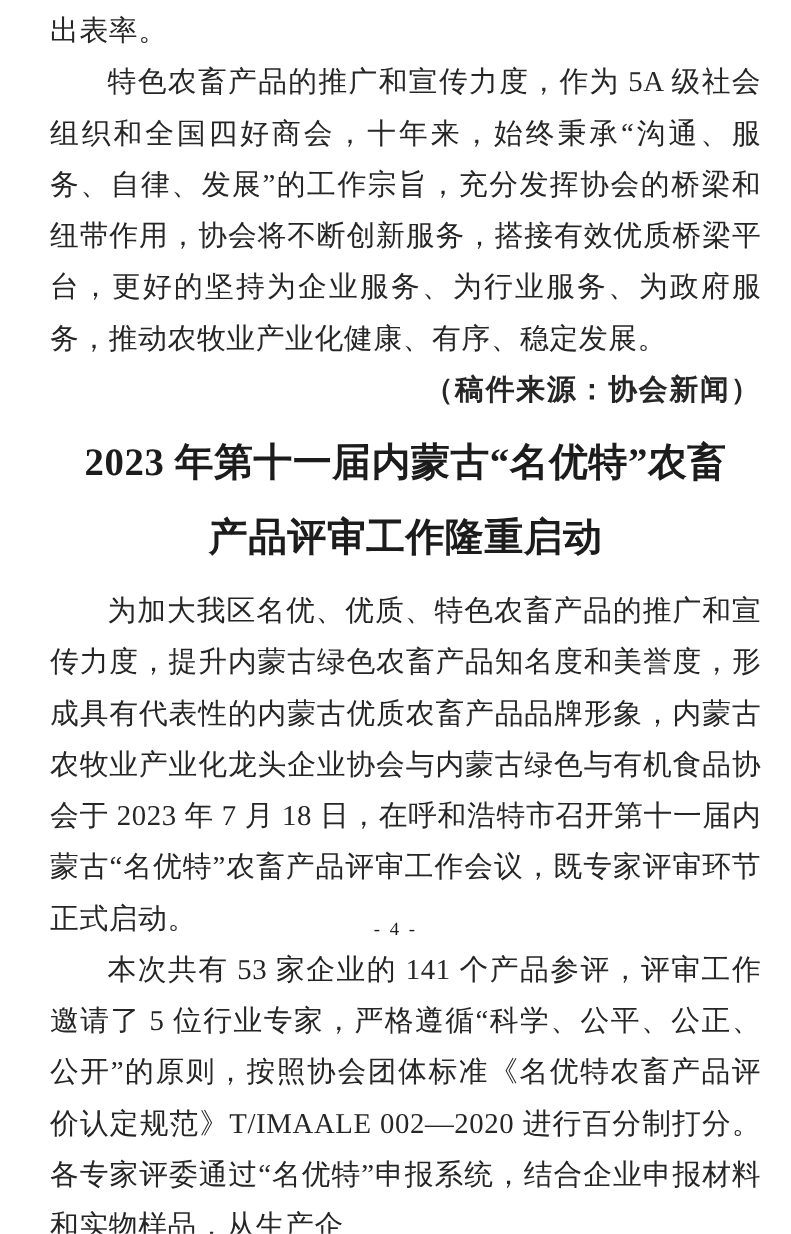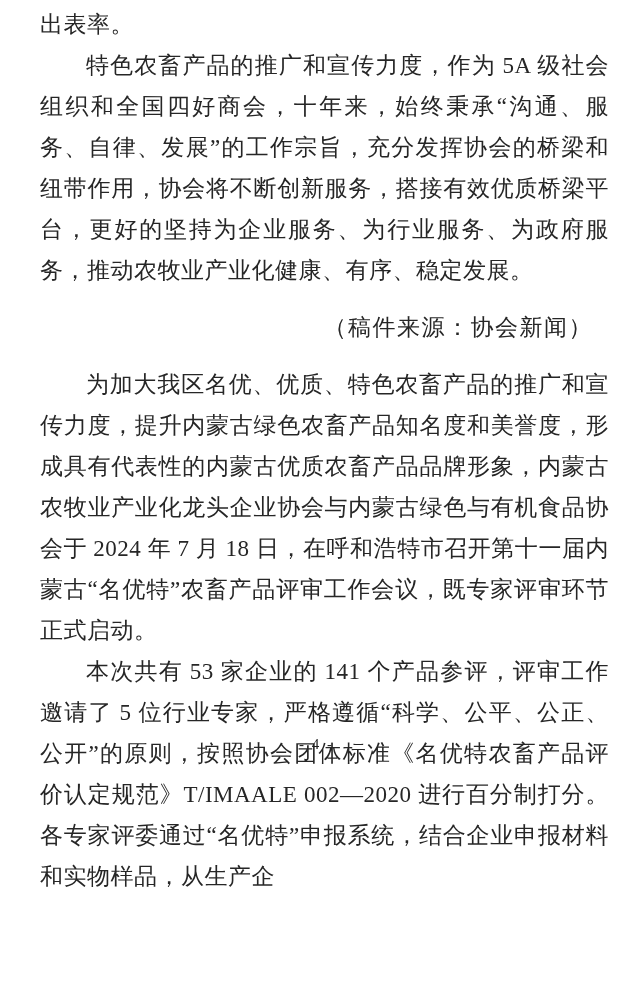--- a/index.html
+++ b/index.html
@@ -29,26 +29,27 @@
     text-align: justify;
     text-justify: inter-character;
     letter-spacing: 0.5px;
     word-break: break-all;
     color: #262626;
   }
   .indent {
     text-indent: 2em;
   }
   .attribution {
-    margin: 16px;
+    margin: 0;
     font-size: 23px;
     line-height: 41px;
     text-align: right;
     letter-spacing: 1.5px;
     color: #262626;
+    font-weight: bold;
   }
   .heading {
     margin: 8px 0 8px 0;
     font-size: 31px;
     line-height: 60px;
     font-weight: bold;
     text-align: center;
     letter-spacing: 0.5px;
     color: #1c1c1c;
   }
@@ -70,20 +71,24 @@
 <body>
 
 <div class="page">
 
   <p class="body-text">出表率。</p>
 
   <p class="body-text indent">特色农畜产品的推广和宣传力度，作为 5A 级社会组织和全国四好商会，十年来，始终秉承“沟通、服务、自律、发展”的工作宗旨，充分发挥协会的桥梁和纽带作用，协会将不断创新服务，搭接有效优质桥梁平台，更好的坚持为企业服务、为行业服务、为政府服务，推动农牧业产业化健康、有序、稳定发展。</p>
 
   <p class="attribution">（稿件来源：协会新闻）</p>
 
+  <h1 class="heading">
+    <span class="heading-line">2023 年第十一届内蒙古“名优特”农畜</span>
+    <span class="heading-line">产品评审工作隆重启动</span>
+  </h1>
 
-  <p class="body-text indent">为加大我区名优、优质、特色农畜产品的推广和宣传力度，提升内蒙古绿色农畜产品知名度和美誉度，形成具有代表性的内蒙古优质农畜产品品牌形象，内蒙古农牧业产业化龙头企业协会与内蒙古绿色与有机食品协会于 2024 年 7 月 18 日，在呼和浩特市召开第十一届内蒙古“名优特”农畜产品评审工作会议，既专家评审环节正式启动。</p>
+  <p class="body-text indent">为加大我区名优、优质、特色农畜产品的推广和宣传力度，提升内蒙古绿色农畜产品知名度和美誉度，形成具有代表性的内蒙古优质农畜产品品牌形象，内蒙古农牧业产业化龙头企业协会与内蒙古绿色与有机食品协会于 2023 年 7 月 18 日，在呼和浩特市召开第十一届内蒙古“名优特”农畜产品评审工作会议，既专家评审环节正式启动。</p>
 
   <p class="body-text indent">本次共有 53 家企业的 141 个产品参评，评审工作邀请了 5 位行业专家，严格遵循“科学、公平、公正、公开”的原则，按照协会团体标准《名优特农畜产品评价认定规范》T/IMAALE 002—2020 进行百分制打分。各专家评委通过“名优特”申报系统，结合企业申报材料和实物样品，从生产企</p>
 
   <div class="page-footer">- 4 -</div>
 
 </div>
 
 </body></html>

